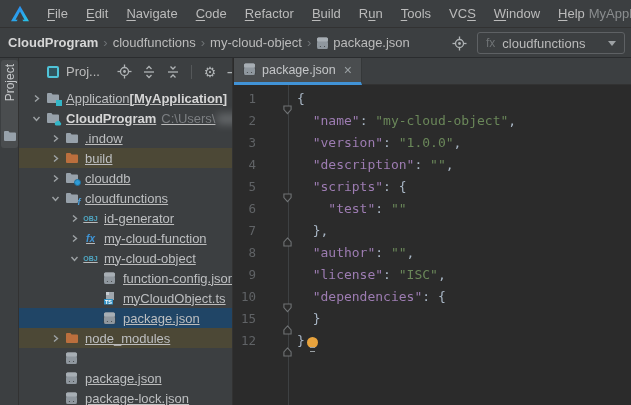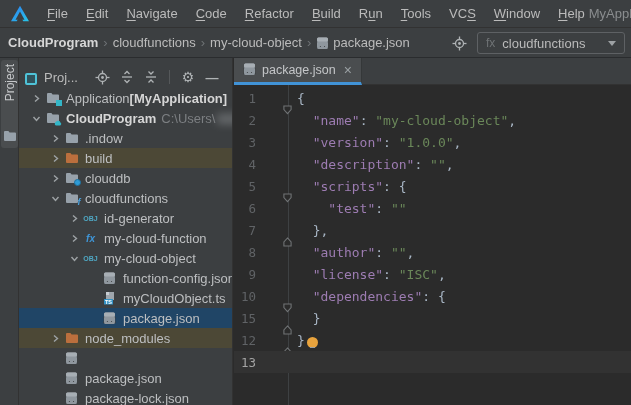--- a/index.html
+++ b/index.html
@@ -53,29 +53,29 @@
   #stripe-label {
     position:absolute; left:3px; top:6px; color:#C6C8CA; font-size:12px;
     writing-mode:vertical-rl; transform:rotate(180deg);
   }
   #stripe-icon { position:absolute; left:3px; top:72px; }
   
   #project-panel {
     position:absolute; left:19px; top:58px; width:214px; height:347px;
     background:#3C3F41; border-right:1px solid #323232; overflow:hidden;
   }
-  #project-header { height:27px; display:flex; align-items:flex-end; padding-left:6px; gap:7px; }
+  #project-header { height:27px; display:flex; align-items:center; padding-left:28px; gap:7px; }
   #project-header .title { color:#BBBBBB; margin-right:2px; white-space:nowrap; }
   #pp-view-icon { width:12px; height:12px; background:#31535C; border:2px solid #4FC3D8; border-radius:2px; flex:none; }
   .tb-icon { width:16px; height:16px; display:flex; align-items:center; justify-content:center; color:#AFB3B5; flex:none; }
   .tb-sep { width:1px; height:14px; background:#55585A; margin:0 2px; flex:none; }
   .gear-glyph { font-family:"DejaVu Sans", sans-serif; font-size:14px; color:#AFB3B5; line-height:16px; }
   .minus-glyph { color:#AFB3B5; font-weight:bold; }
   
-  #tree { position:absolute; left:0; top:30px; right:0; bottom:0; }
+  #tree { position:absolute; left:0; top:30px; right:0; bottom:0;text-decoration:underline; }
   .tree-row { height:20px; display:flex; align-items:center; white-space:nowrap; width:100%; }
   .tree-row.selected { background:#204566; }
   .tree-row.excluded { background:#4C4836; }
   .chev-slot { width:15px; flex:none; display:flex; align-items:center; justify-content:center; }
   .node-icon { width:17px; flex:none; display:flex; align-items:center; justify-content:center; position:relative; margin-right:5px; }
   .tree-label { color:#BDBFC1; }
   .tree-label.bold { font-weight:bold; color:#D6D6D6; }
   .tree-suffix { font-weight:bold; color:#D6D6D6; }
   .tree-path { color:#7C7F82; margin-left:5px; }
   .blur-blob { display:inline-block; width:26px; height:10px; background:#8A8D90; filter:blur(4px); opacity:.55; vertical-align:middle; margin-left:2px; }
@@ -594,20 +594,15 @@
         <div class="code-line">
           <span class="ln">12</span>
           <span class="fold-slot"><span style="display: inline-flex; position: relative;">
               <svg width="9" height="10" viewBox="0 0 10 11">
                 <path d="M5 1 L9 5.5 L9 10 L1 10 L1 5.5 Z" fill="#2B2B2B" stroke="#707375" stroke-width="1.2"></path>
               </svg>
             </span></span>
           <span class="code-text"><span class="tk-punc">}</span></span>
           <span class="bulb"></span>
         </div>
-        <div class="code-line current">
-          <span class="ln">13</span>
-          <span class="fold-slot"></span>
-          <span class="code-text"></span>
-        </div>
       </div>
   </div>
 </div>
 
 </body></html>

